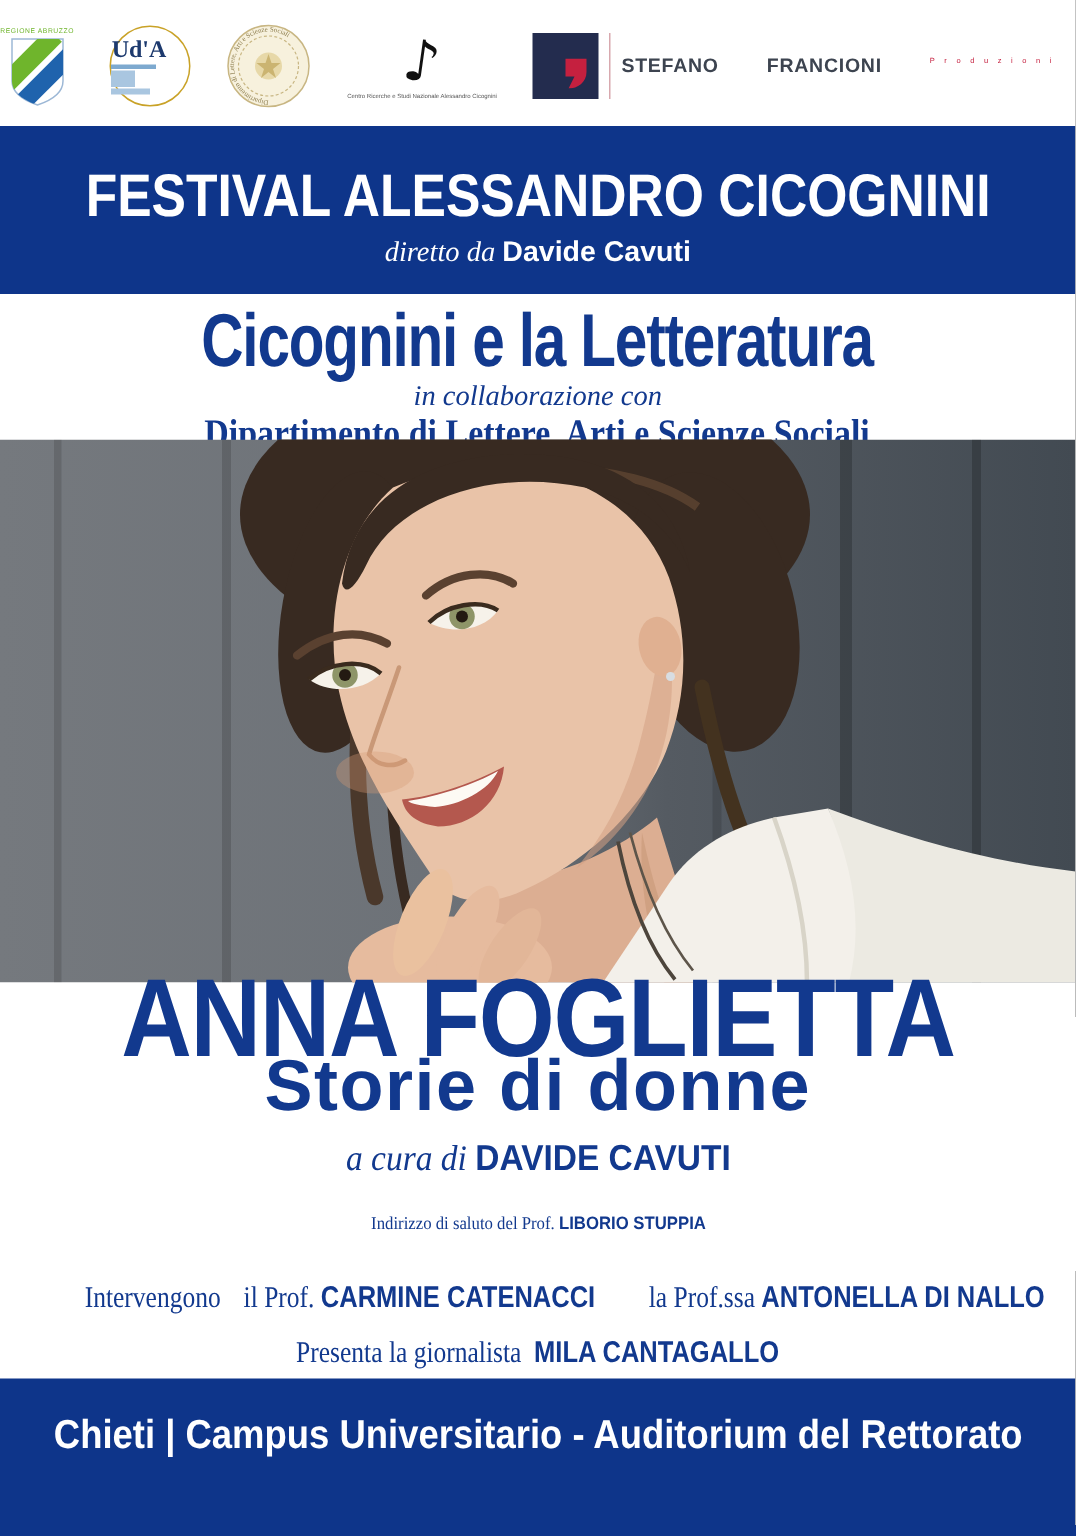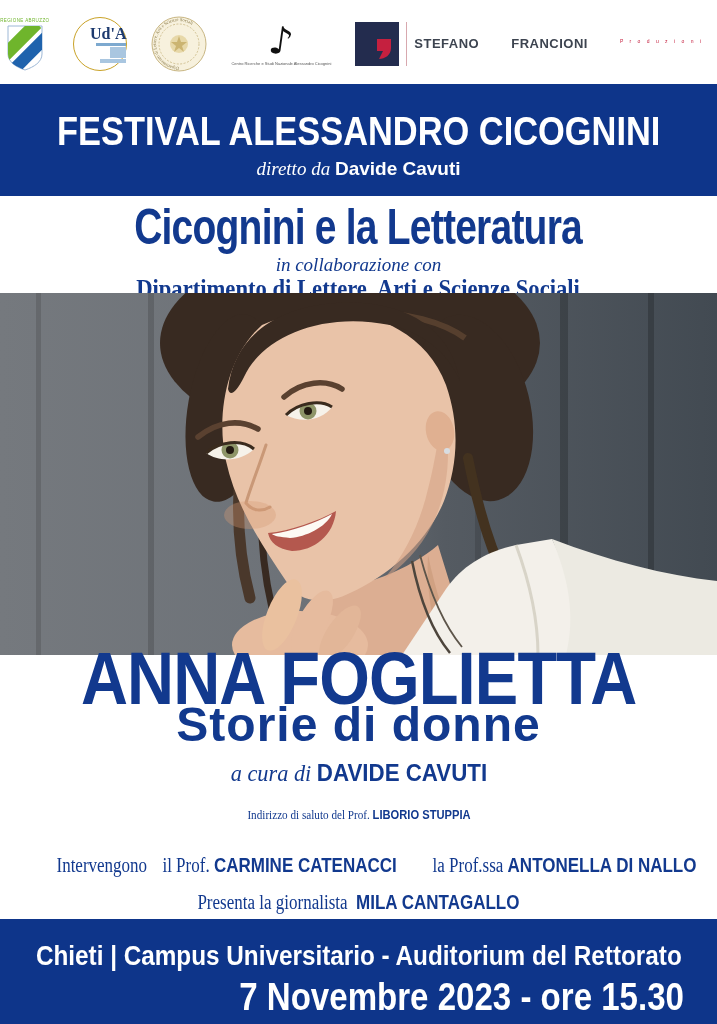--- a/index.html
+++ b/index.html
@@ -28,21 +28,21 @@
   .mic-text{display:flex;flex-direction:column;line-height:1;color:#2a4a9b;}
   .mic-text .l1{font-size:13.5px;font-weight:bold;letter-spacing:.3px;}
   .mic-text .l2{font-size:9px;font-weight:bold;margin:1px 0;}
   .mic-text .l3{font-size:15px;font-weight:bold;letter-spacing:.4px;}
   
   .abruzzo{flex-direction:column;align-items:center;gap:1px;}
   .abruzzo-caption{font-size:4.5px;color:#6fb52c;letter-spacing:.4px;white-space:nowrap;}
   
   .uda-circle{
     width:54px;height:54px;border-radius:50%;border:1.5px solid #c9a227;background:#fff;
-    display:flex;flex-direction:column;align-items:flex-end;justify-content:center;gap:1px;
+    display:flex;flex-direction:column;align-items:flex-start;justify-content:center;gap:1px;
   }
   .uda-label{font-family:"Liberation Serif",serif;font-weight:bold;font-size:16px;color:#1d3a6e;line-height:1;}
   .uda-band{width:30px;height:3px;background:#7da9cf;}
   .uda-column{width:16px;height:11px;background:#a9c6e0;}
   .uda-base{width:26px;height:4px;background:#a9c6e0;}
   
   .seal svg{display:block;}
   
   .centro{flex-direction:column;align-items:center;gap:0;}
   .note-icon{font-family:"DejaVu Sans",sans-serif;font-size:38px;line-height:1;color:#111;transform:rotate(8deg);}
@@ -295,18 +295,15 @@
     </div>
     <div class="presenta">
       <span class="sqz sq85"><span class="serif-rm">Presenta la giornalista</span><span class="sp"></span><b>MILA CANTAGALLO</b></span>
     </div>
   </section>
 
   <footer class="band band-footer">
     <div class="venue">
       <span class="sqz sq90">Chieti | Campus Universitario - Auditorium del Rettorato</span>
     </div>
-    <div class="datetime">
-      <span class="sqz sq87">7 Novembre 2023 - ore 15.30</span>
-    </div>
   </footer>
 
 </div>
 
 </body></html>

